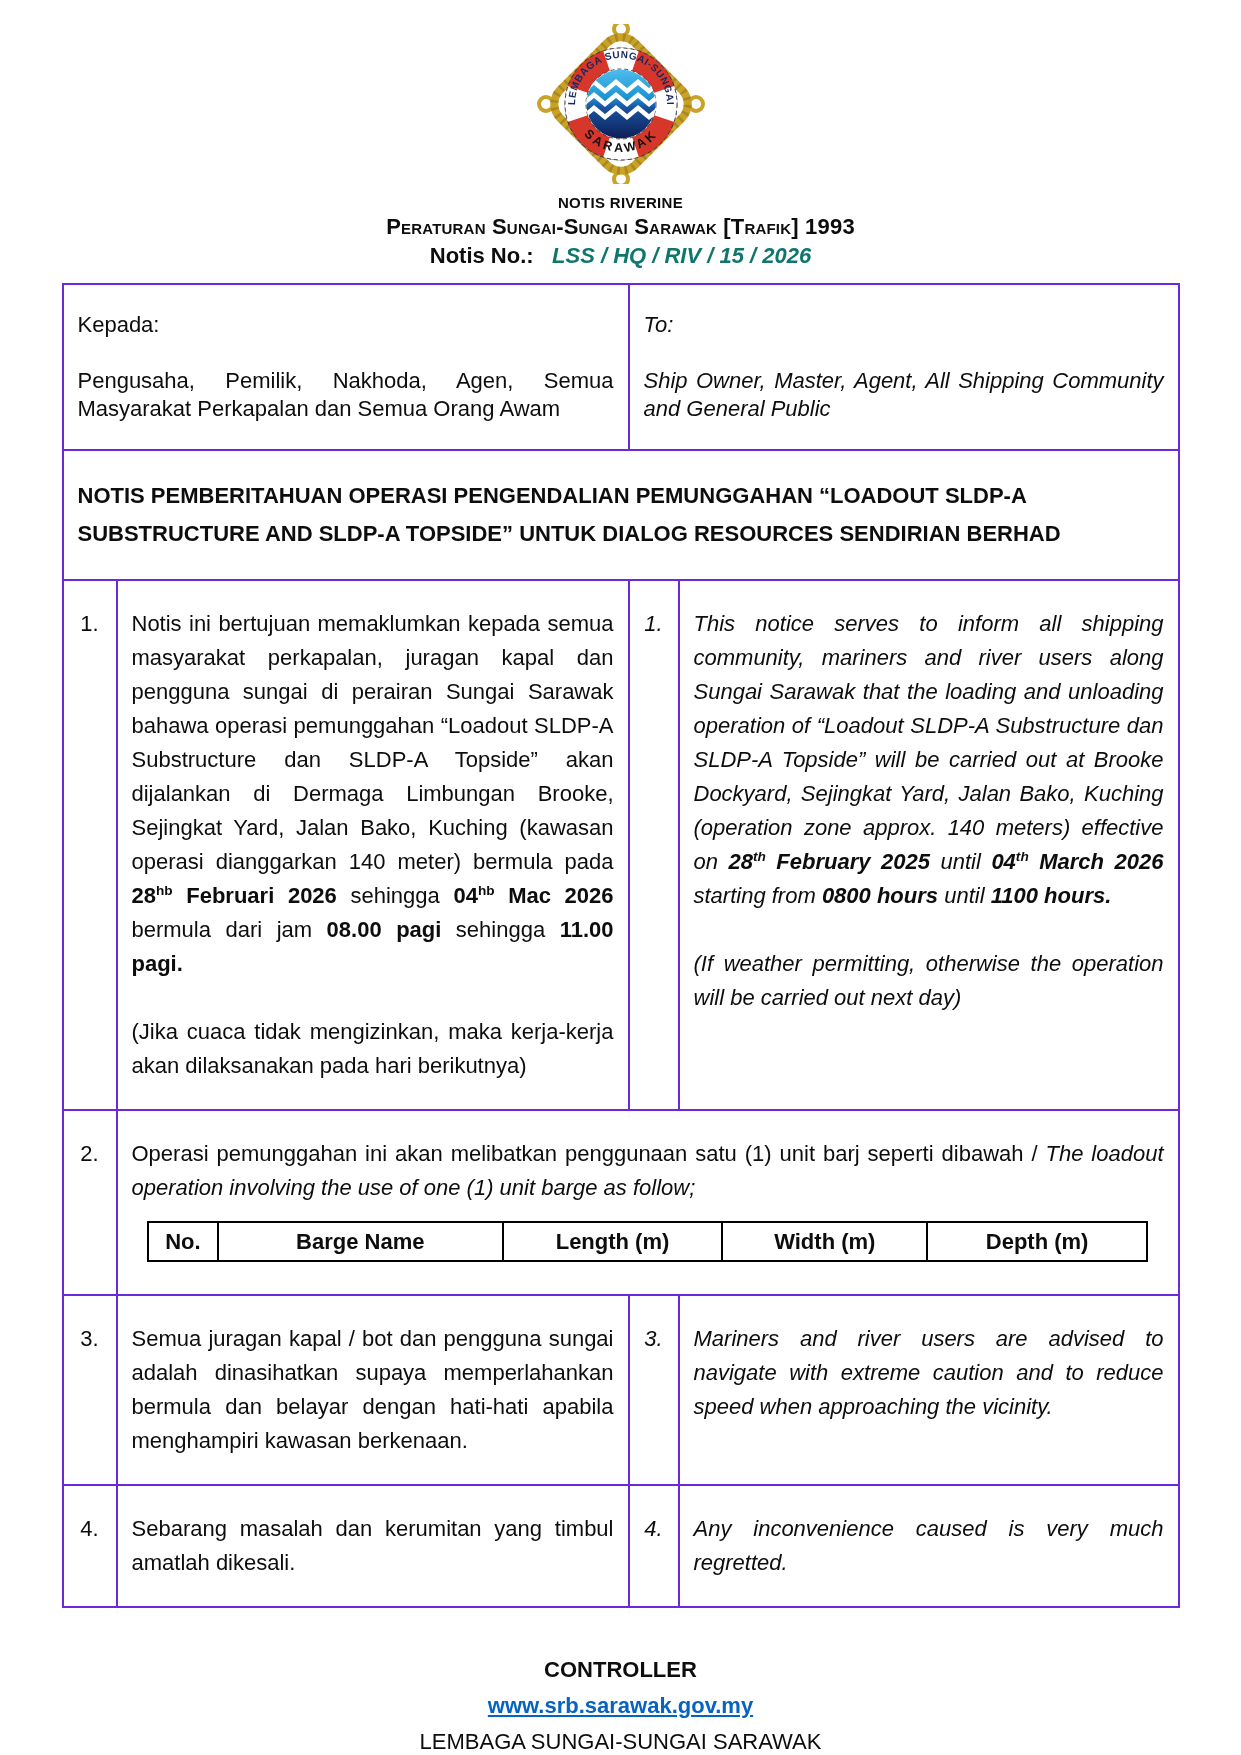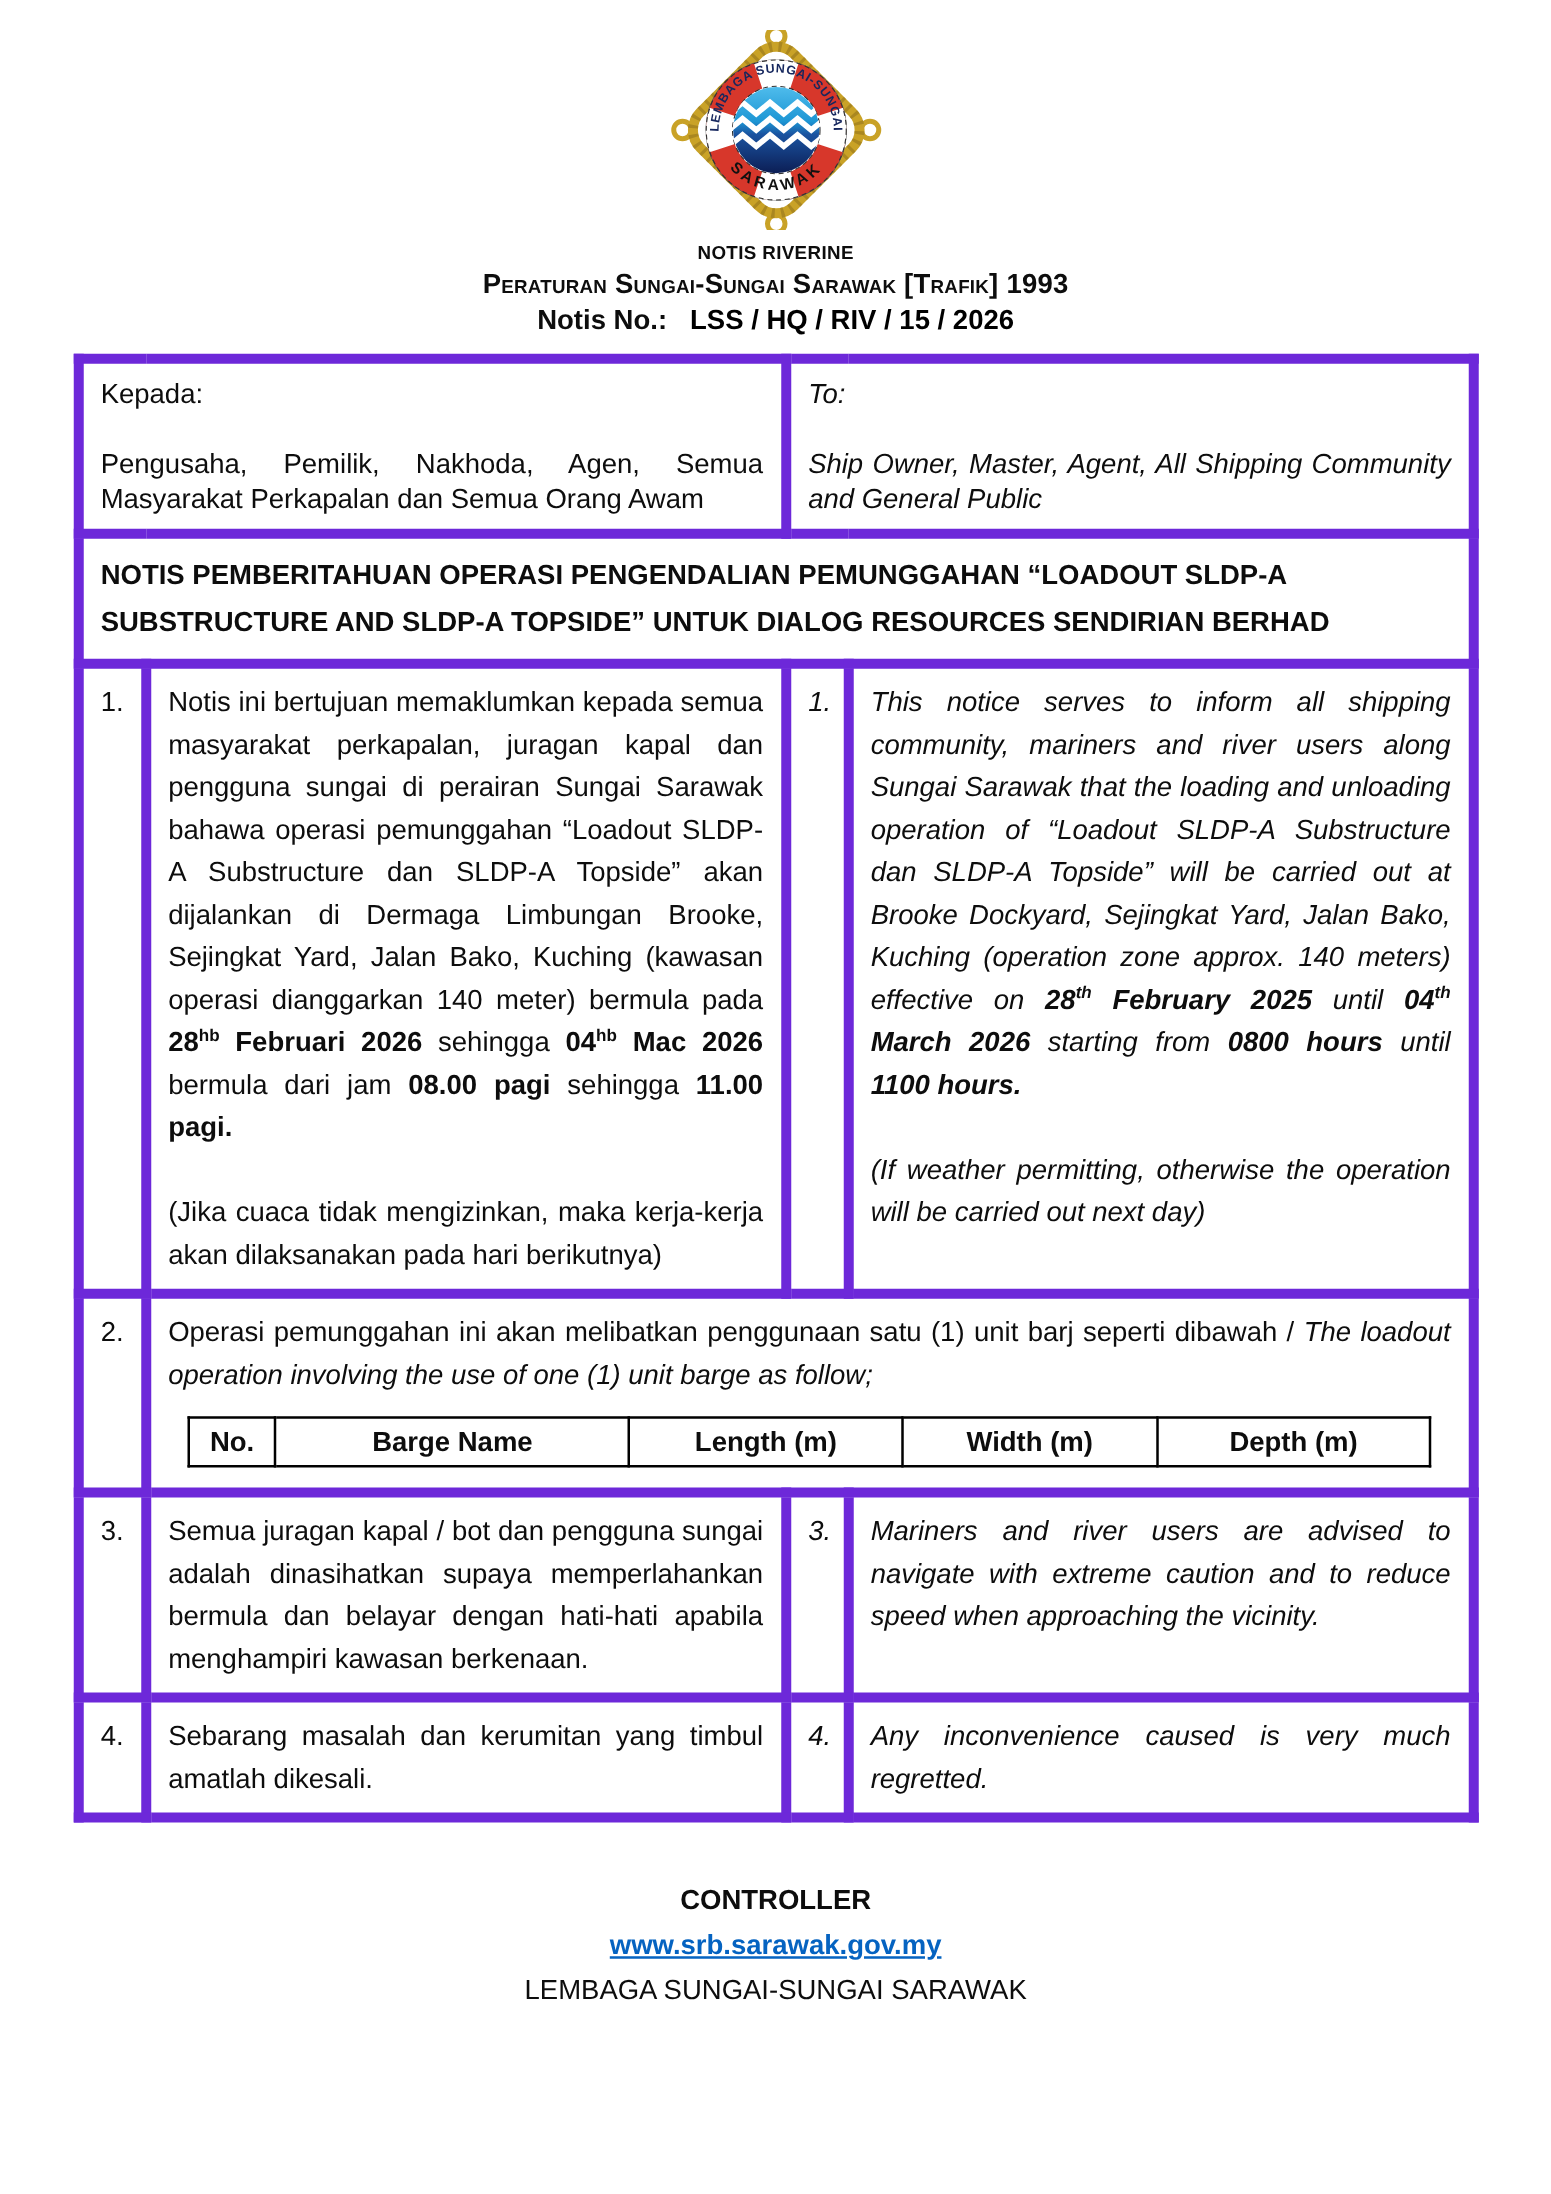--- a/index.html
+++ b/index.html
@@ -6,24 +6,24 @@
   .page{
     width:1241px;min-height:1755px;margin:0 auto;box-sizing:border-box;
     padding:24px 0 40px 0;background:#ffffff;color:#0d0d0d;
     font-family:"Liberation Sans","DejaVu Sans",sans-serif;
   }
   .header{text-align:center;}
   .logo-wrap{display:flex;justify-content:center;}
   .h-title{font-size:15px;font-weight:700;margin-top:10px;letter-spacing:.3px;}
   .h-sub{font-size:22px;font-weight:700;font-variant:small-caps;margin-top:3px;letter-spacing:.2px;}
   .h-no{font-size:22px;font-weight:700;margin-top:3px;}
-  .h-no-value{color:#000000;}
+  .h-no-value{color:#0f766e;font-style:italic;}
 
   table.main{width:1116px;margin:14px auto 0;border-collapse:collapse;table-layout:fixed;}
-  table.main td{border:8px solid #6d28d9;vertical-align:top;font-size:22px;padding:10px 14px;}
+  table.main td{border:2px solid #6d28d9;vertical-align:top;font-size:22px;padding:26px 14px;}
   .jp{text-align:justify;}
   .addr{line-height:28px;}
   .addr .para{margin-top:28px;}
   .title-cell{text-align:left;font-weight:700;font-size:24px;line-height:38px;padding:16px 24px;}
   .sec{line-height:34px;font-size:22.5px;}
   .num-cell{text-align:center;padding:10px 4px;font-size:22.5px;line-height:34px;}
   .en{font-style:italic;}
   .note{margin-top:34px;}
   sup{font-size:0.62em;line-height:0;}
 

